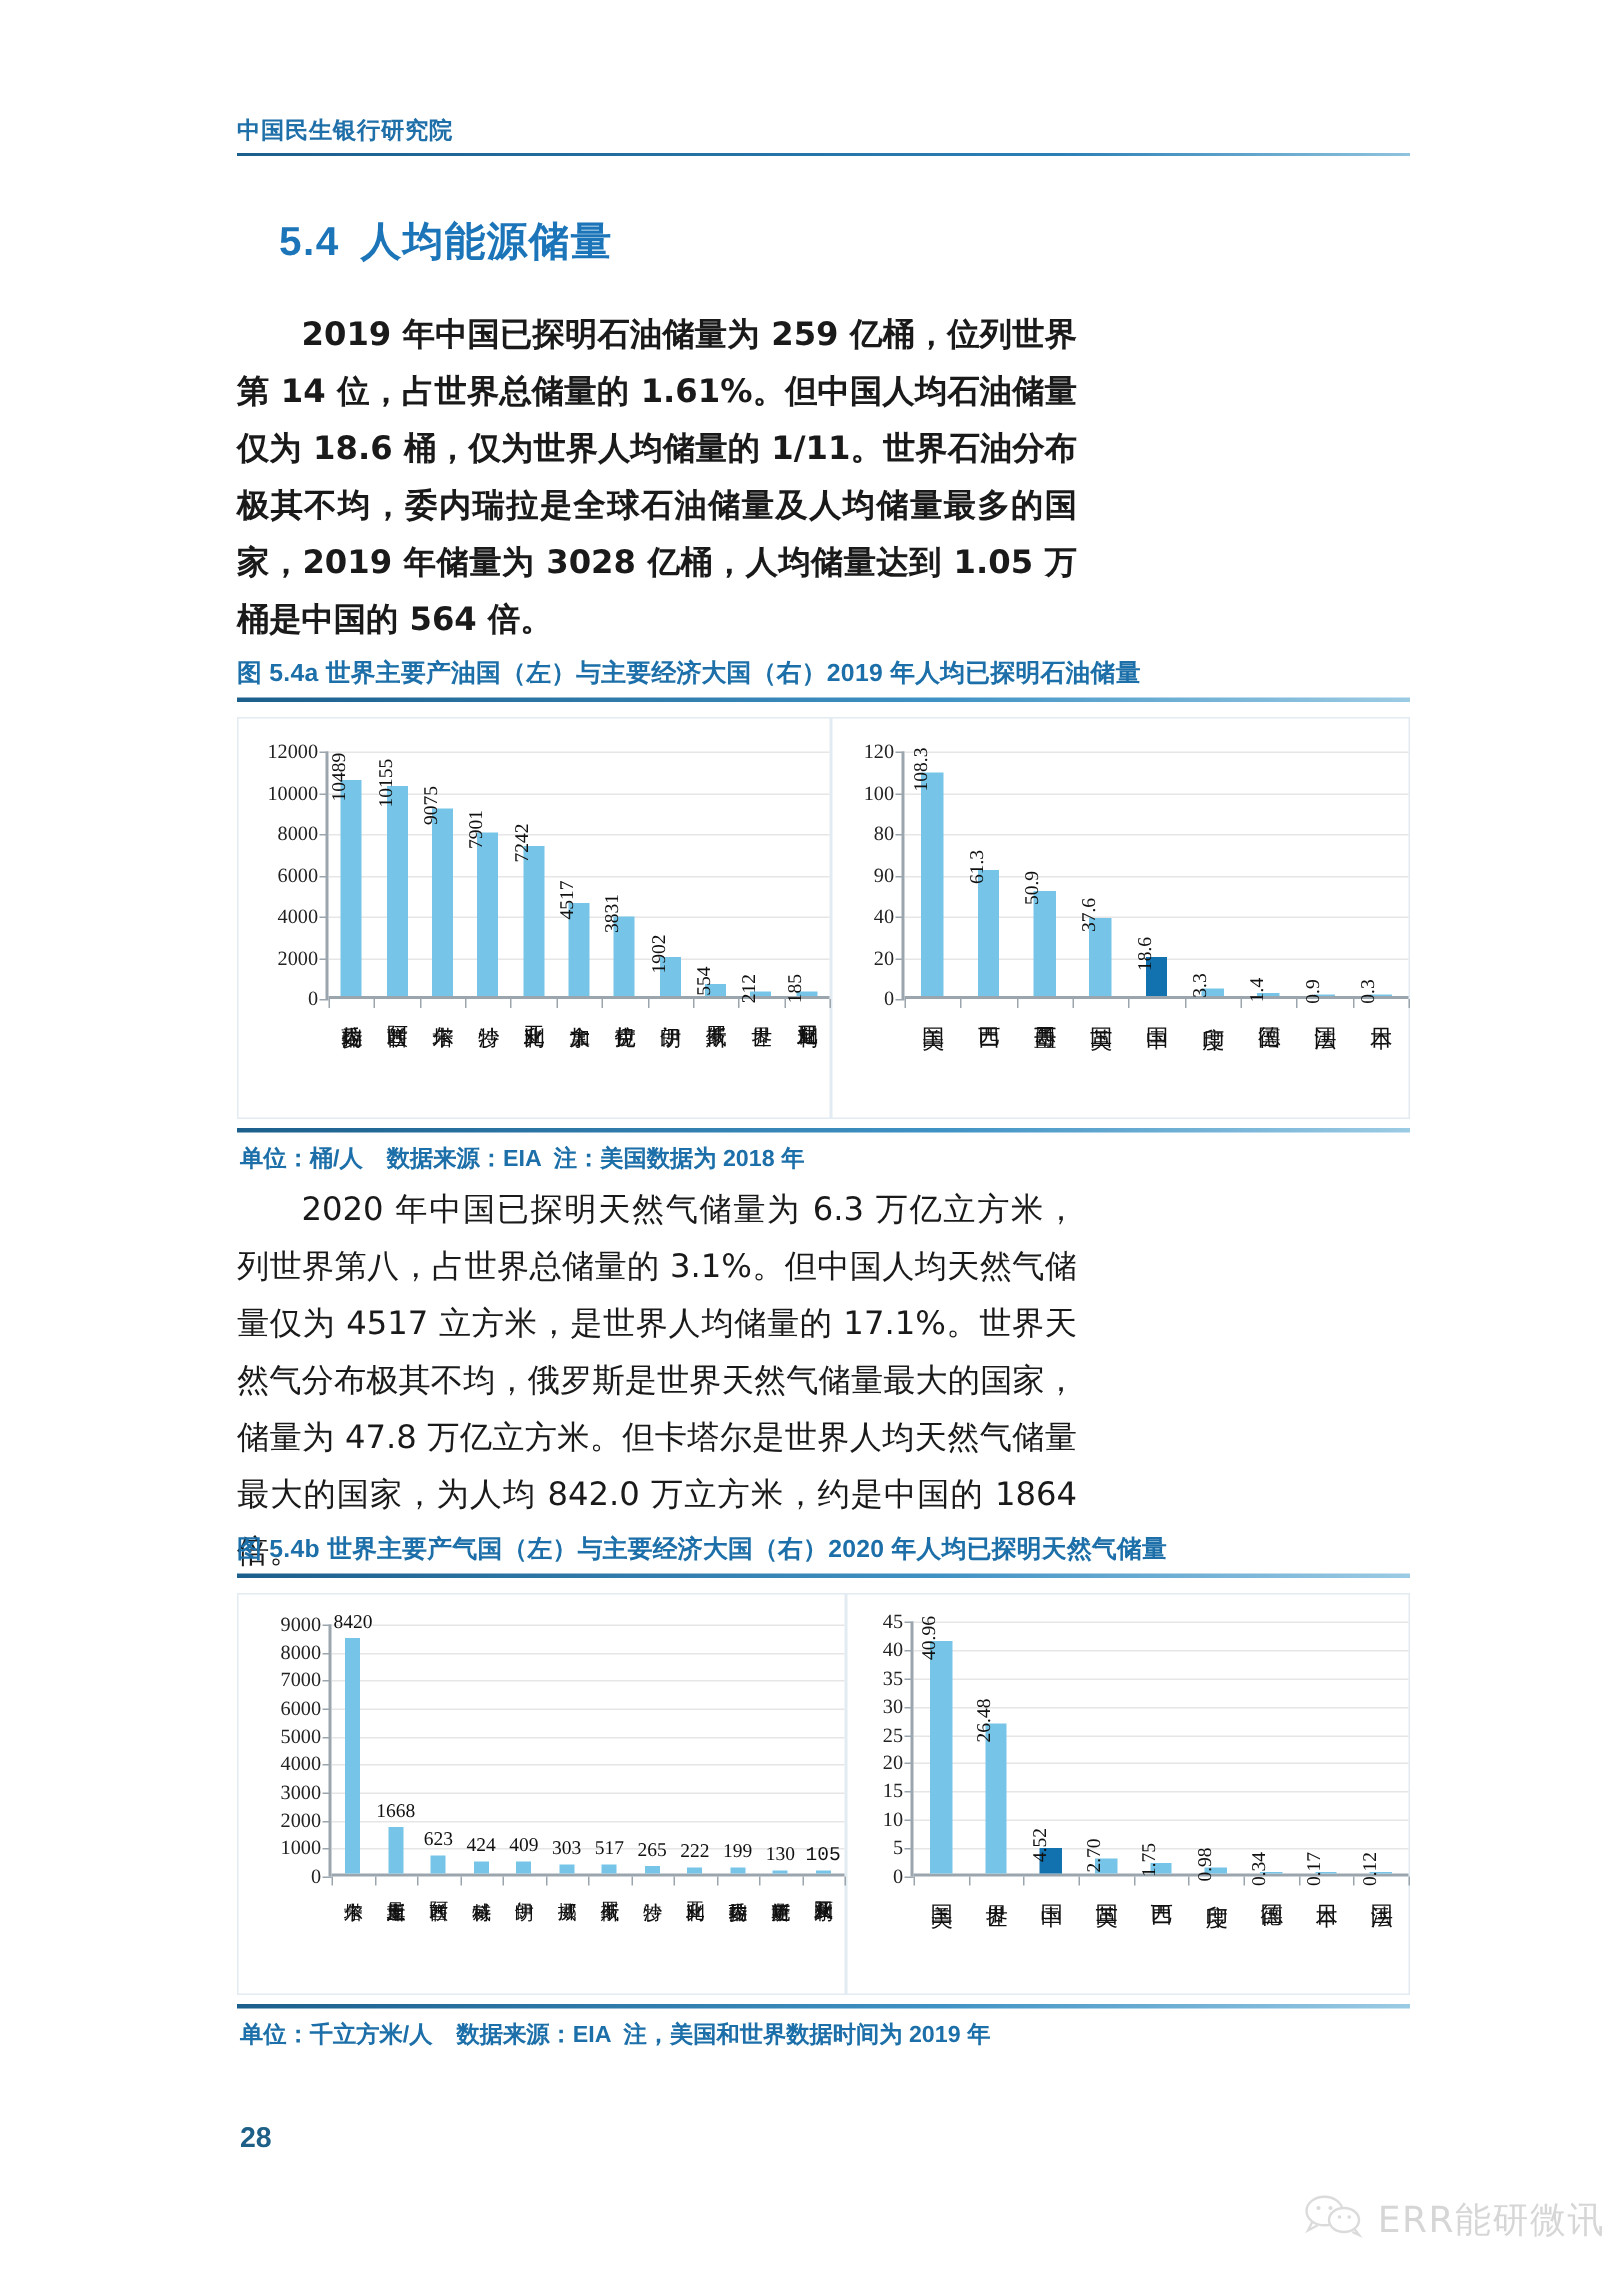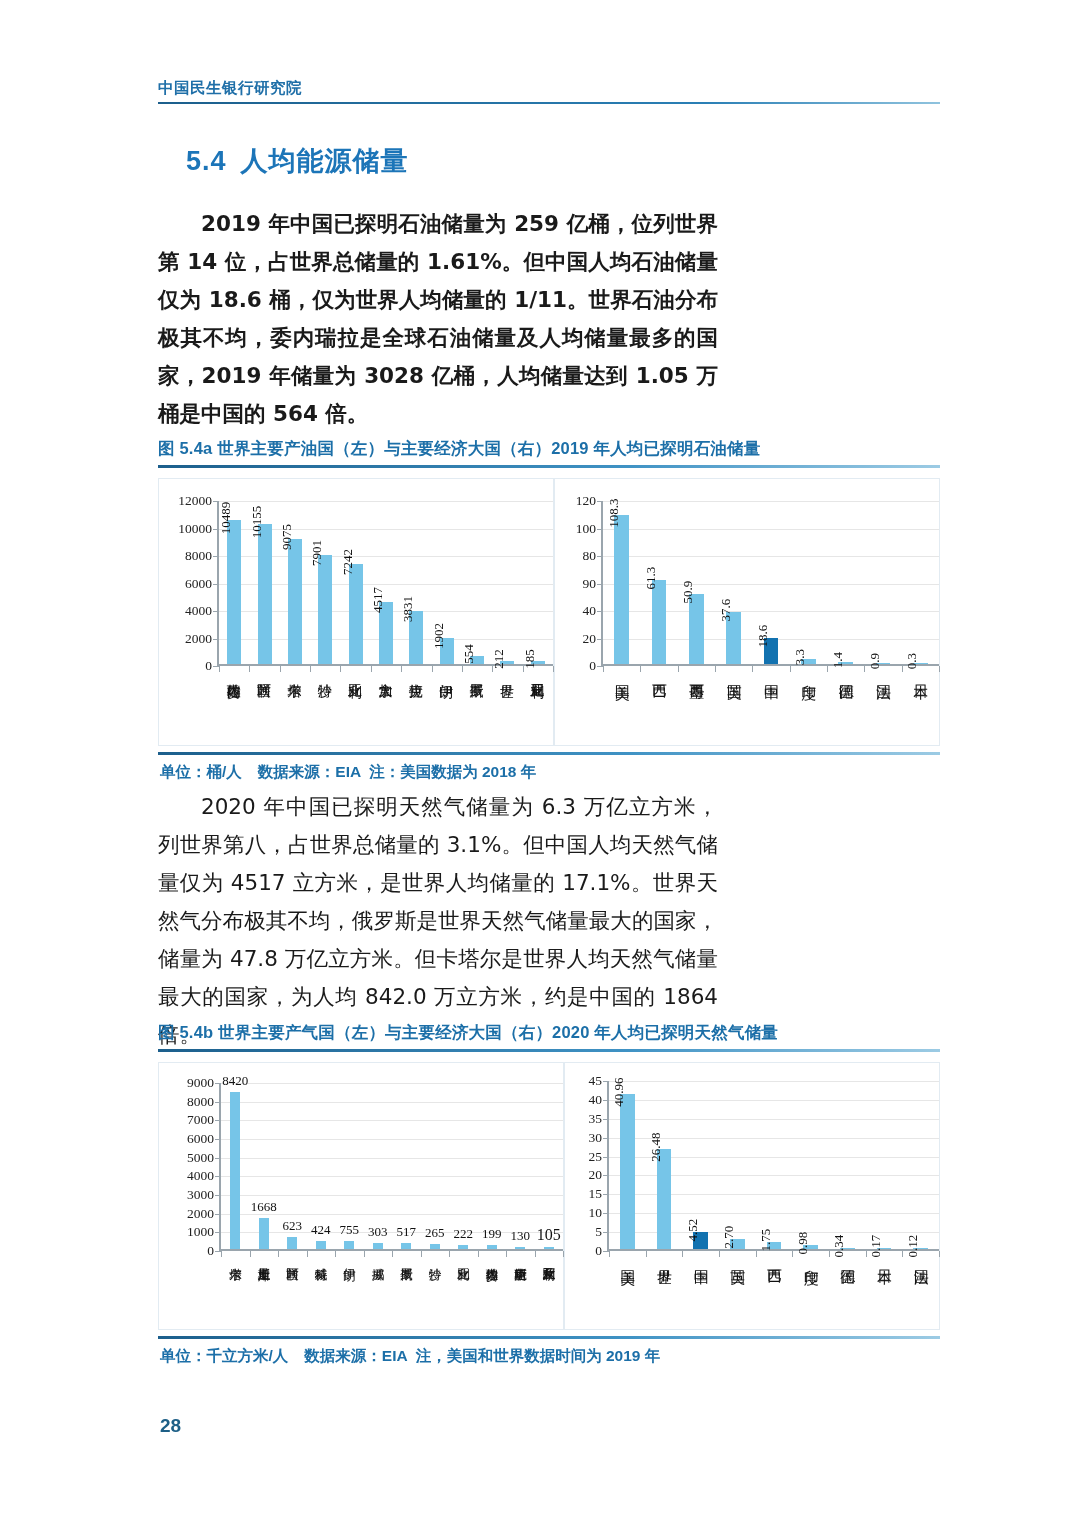--- a/index.html
+++ b/index.html
@@ -595,21 +595,21 @@
                     <div class="bar-label horiz" style="font-size: 13px;">623</div>
                   </div>
                 </div>
                 <div class="bar-slot">
                   <div class="bar" style="height: 7.91467px; width: 34%;">
                     <div class="bar-label horiz" style="font-size: 13px;">424</div>
                   </div>
                 </div>
                 <div class="bar-slot">
                   <div class="bar" style="height: 7.63467px; width: 34%;">
-                    <div class="bar-label horiz" style="font-size: 13px;">755</div>
+                    <div class="bar-label horiz" style="font-size: 13px;">409</div>
                   </div>
                 </div>
                 <div class="bar-slot">
                   <div class="bar" style="height: 5.656px; width: 34%;">
                     <div class="bar-label horiz" style="font-size: 13px;">303</div>
                   </div>
                 </div>
                 <div class="bar-slot">
                   <div class="bar" style="height: 6.17867px; width: 34%;">
                     <div class="bar-label horiz" style="font-size: 13px;">517</div>
@@ -630,21 +630,21 @@
                     <div class="bar-label horiz" style="font-size: 13px;">199</div>
                   </div>
                 </div>
                 <div class="bar-slot">
                   <div class="bar" style="height: 2.42667px; width: 34%;">
                     <div class="bar-label horiz" style="font-size: 13px;">130</div>
                   </div>
                 </div>
                 <div class="bar-slot">
                   <div class="bar" style="height: 1.96px; width: 34%;">
-                    <div class="bar-label horiz" style="font-size: 16px;">105</div>
+                    <div class="bar-label horiz" style="font-size: 13px; font-family: Liberation Mono, monospace;">105</div>
                   </div>
                 </div>
               </div>
             </div>
           </div>
           <div style="padding-left: 62px;">
             <div class="x-tickrow">
               <div class="x-tick-cell"></div>
               <div class="x-tick-cell"></div>
               <div class="x-tick-cell"></div>
@@ -829,14 +829,29 @@
         </div>
     </div>
     <div class="fig-rule-bottom"></div>
     <div class="fig-note">
       <span>单位：千立方米/人</span><span class="sep"></span><span>数据来源：EIA</span><span class="sep" style="width:8px"></span><span>注，美国和世界数据时间为 2019 年</span>
     </div>
   </div>
 
   <div class="page-number">28</div>
 
+  <div class="watermark">
+    <span class="wm-icon">
+      <svg width="42" height="30" viewBox="0 0 42 30" fill="none">
+        <ellipse cx="15" cy="12" rx="12" ry="9.5" stroke="#999" stroke-width="1.6" fill="none"></ellipse>
+        <path d="M7 19 L4 25 L10.5 21.5" stroke="#999" stroke-width="1.6" fill="none"></path>
+        <circle cx="11" cy="10" r="1.4" fill="#999"></circle>
+        <circle cx="19" cy="10" r="1.4" fill="#999"></circle>
+        <ellipse cx="28" cy="18" rx="10" ry="8" stroke="#999" stroke-width="1.6" fill="#fff"></ellipse>
+        <circle cx="25" cy="16" r="1.2" fill="#999"></circle>
+        <circle cx="31.5" cy="16" r="1.2" fill="#999"></circle>
+        <path d="M35 24 L38 28 L33.5 26" stroke="#999" stroke-width="1.6" fill="none"></path>
+      </svg>
+    </span>
+    <span class="wm-text">ERR能研微讯</span>
+  </div>
 
 </div>
 
 </body></html>

